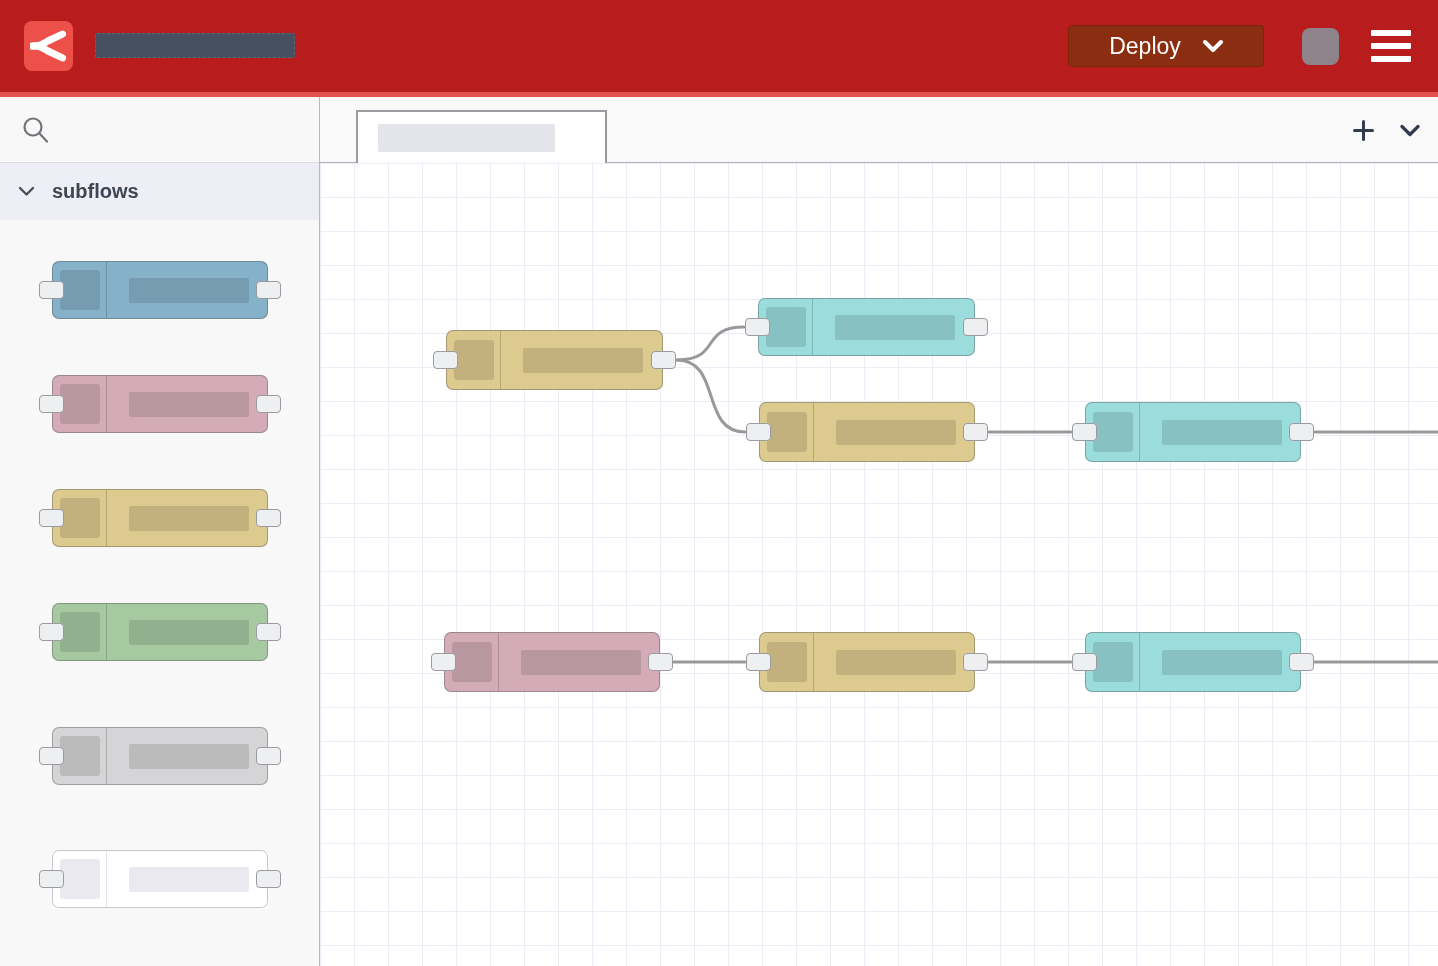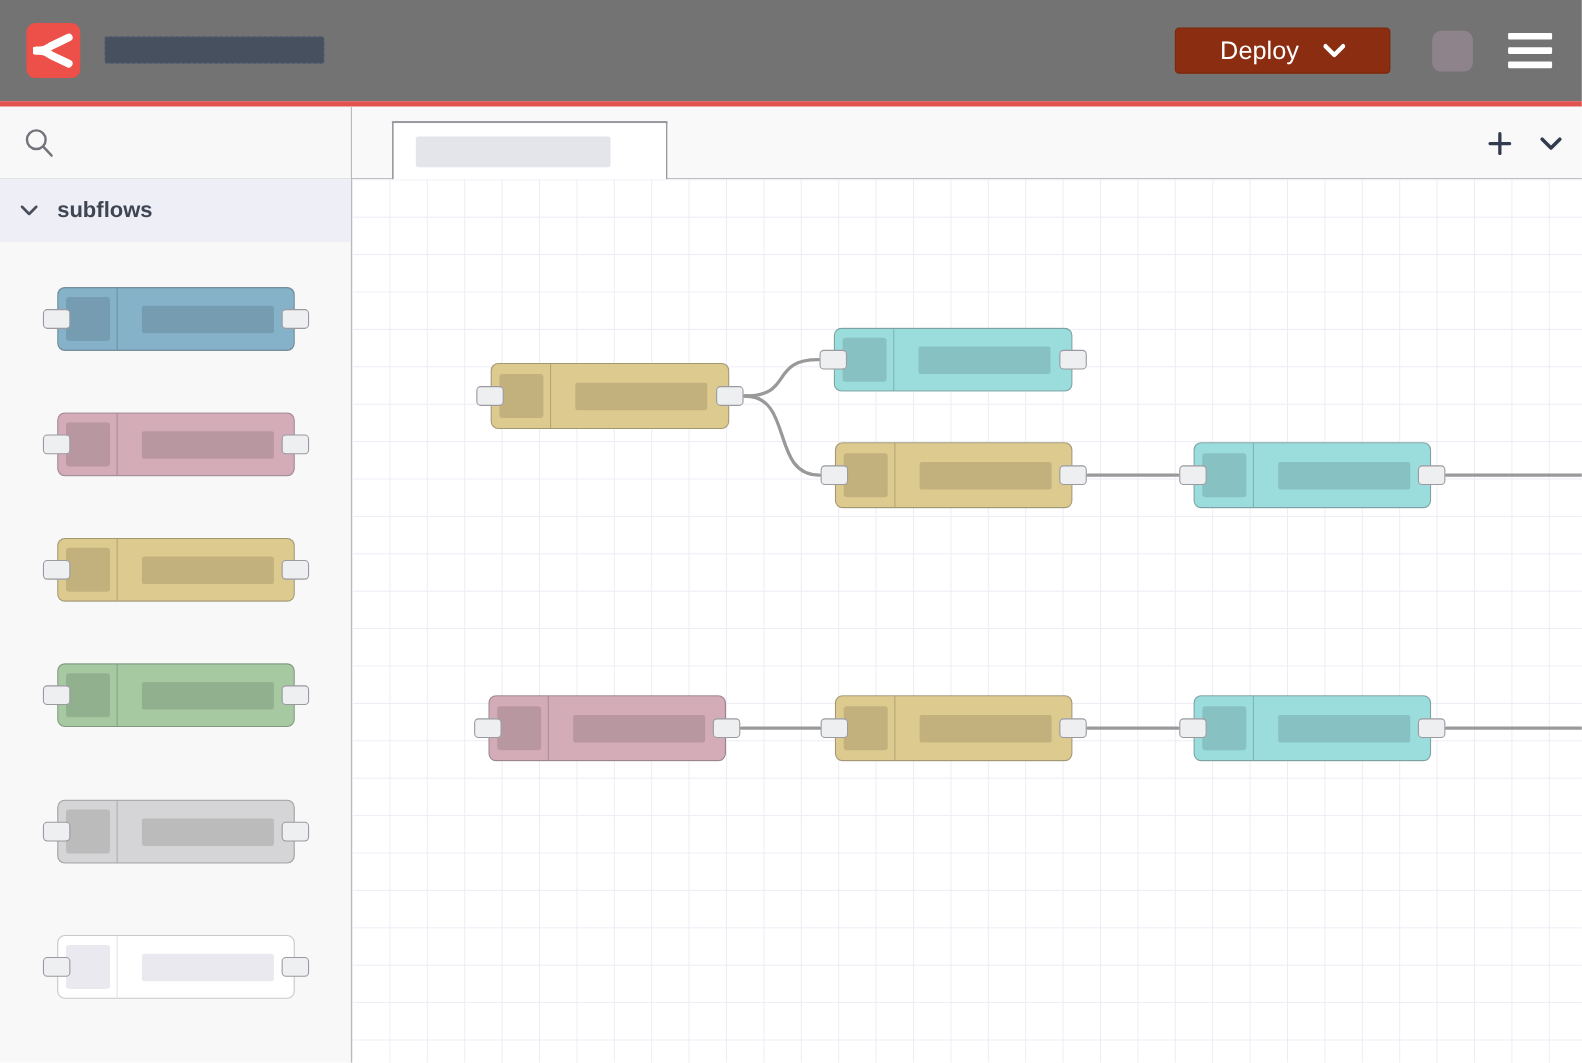--- a/index.html
+++ b/index.html
@@ -1,21 +1,21 @@
 <!DOCTYPE html>
 <html><head>
 <meta charset="utf-8">
 <style>
   * { margin:0; padding:0; box-sizing:border-box; }
   html,body { width:1438px; height:966px; overflow:hidden;
     font-family:"Liberation Sans", sans-serif; background:#fff; }
 
   
   .header { position:absolute; left:0; top:0; width:1438px; height:92px;
-    background:#737373; }
+    background:#b91c1c; }
   .accent-line { position:absolute; left:0; top:92px; width:1438px; height:5px;
     background:#e3524f; }
   .logo { position:absolute; left:24px; top:21px; width:49px; height:50px;
     background:#ed4f49; border-radius:8px; display:flex; align-items:center; justify-content:center; }
   .title-ph { position:absolute; left:95px; top:33px; width:200px; height:25px;
     background:#47505f; border:1px dashed #5d6677; border-radius:2px; }
   .deploy-btn { position:absolute; left:1068px; top:25px; width:196px; height:42px;
     background:#8a2d10; border:1px solid #7c2609; border-radius:4px;
     color:#fff; display:flex; align-items:center; justify-content:center; gap:22px;
     font-size:23px; font-weight:500; cursor:pointer; }

